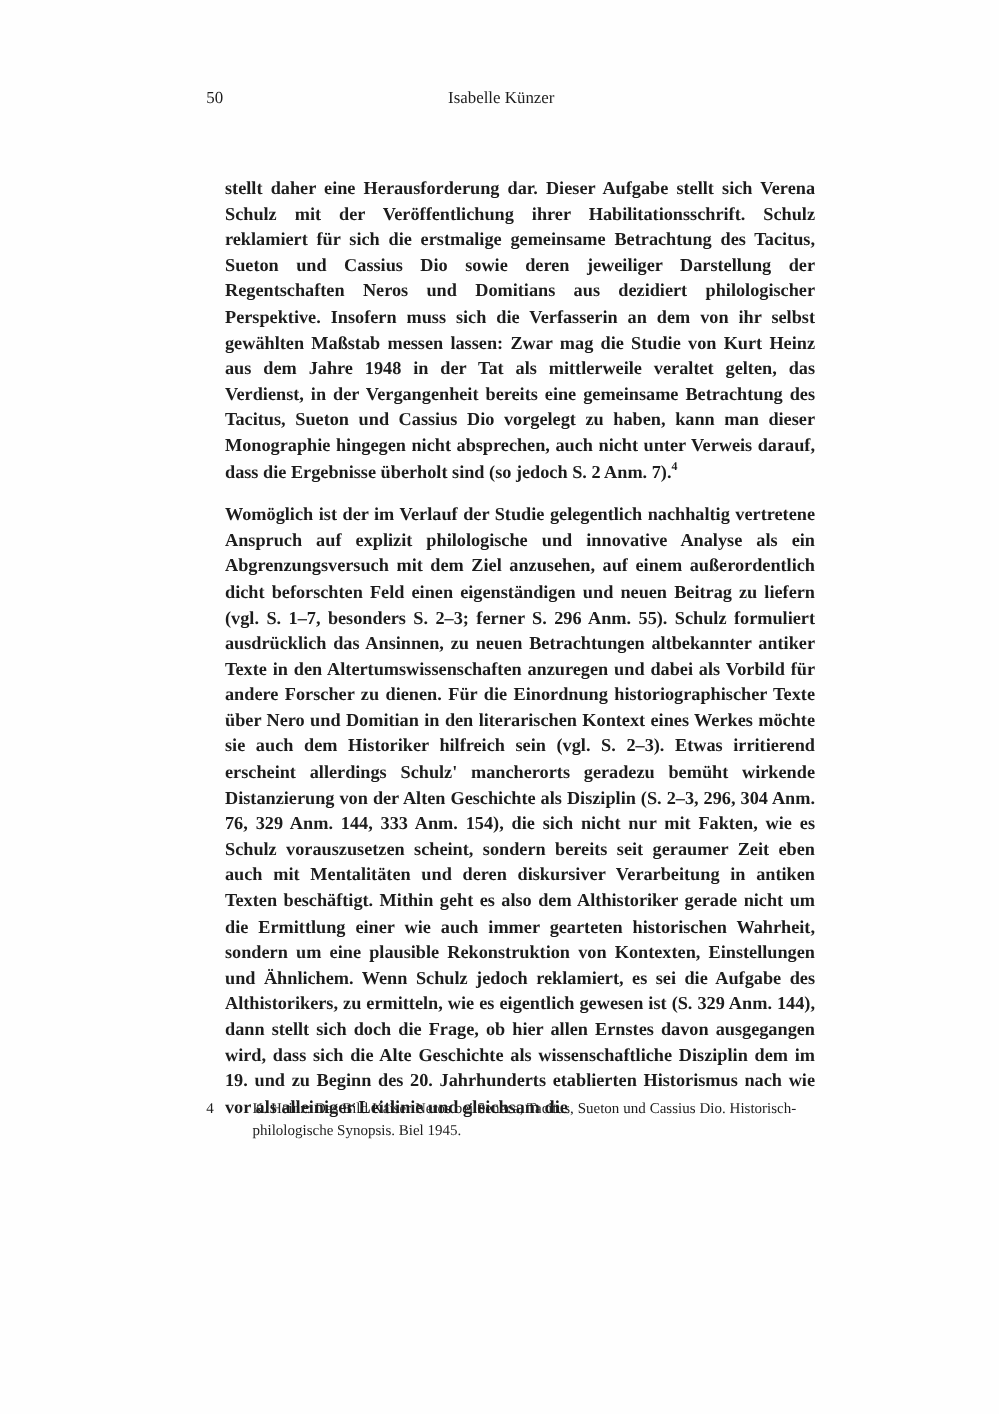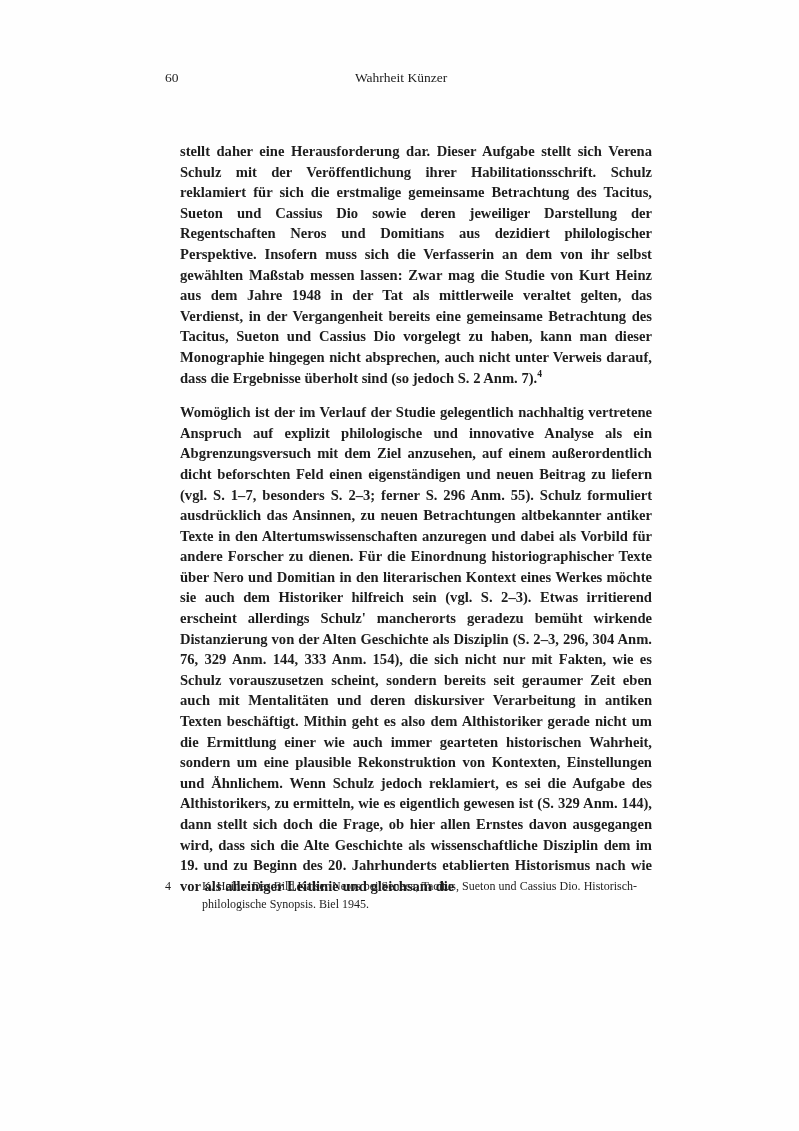--- a/index.html
+++ b/index.html
@@ -59,22 +59,22 @@
     .footnote { display: flex; }
     .fn-marker { flex: 0 0 37px; }
     .fn-text { flex: 1; text-align: justify; hyphens: auto; -webkit-hyphens: auto; }
   </style>
 </head>
 <body>
 
 <div class="page">
 
   <header class="running-head">
-    <span class="page-number">60</span>
-    <span class="header-title">Wahrheit Künzer</span>
+    <span class="page-number">50</span>
+    <span class="header-title">Isabelle Künzer</span>
   </header>
 
   <main class="body-text">
     <p class="para"><span>stellt daher eine Herausforderung dar. Dieser Aufgabe stellt sich Verena Schulz mit der Veröffentlichung ihrer Habilitationsschrift. Schulz reklamiert für sich die erstmalige gemeinsame Betrachtung des Tacitus, Sueton und Cassius Dio sowie deren jeweiliger Darstellung der Regentschaften Neros und Domitians aus dezidiert philologischer Perspektive. Insofern muss sich die Verfasserin an dem von ihr selbst gewählten Maßstab messen lassen: Zwar mag die Studie von Kurt Heinz aus dem Jahre 1948 in der Tat als mittlerweile veraltet gelten, das Verdienst, in der Vergangenheit bereits eine gemeinsame Betrachtung des Tacitus, Sueton und Cassius Dio vorgelegt zu haben, kann man dieser Monographie hingegen nicht absprechen, auch nicht unter Verweis darauf, dass die Ergebnisse überholt sind (so jedoch S. 2 Anm. 7).</span><sup class="fn-ref">4</sup></p>
     <p class="para"><span>Womöglich ist der im Verlauf der Studie gelegentlich nachhaltig vertretene Anspruch auf explizit philologische und innovative Analyse als ein Abgrenzungsversuch mit dem Ziel anzusehen, auf einem außerordentlich dicht beforschten Feld einen eigenständigen und neuen Beitrag zu liefern (vgl. S. 1–7, besonders S. 2–3; ferner S. 296 Anm. 55). Schulz formuliert ausdrücklich das Ansinnen, zu neuen Betrachtungen altbekannter antiker Texte in den Altertumswissenschaften anzuregen und dabei als Vorbild für andere Forscher zu dienen. Für die Einordnung historiographischer Texte über Nero und Domitian in den literarischen Kontext eines Werkes möchte sie auch dem Historiker hilfreich sein (vgl. S. 2–3). Etwas irritierend erscheint allerdings Schulz' mancherorts geradezu bemüht wirkende Distanzierung von der Alten Geschichte als Disziplin (S. 2–3, 296, 304 Anm. 76, 329 Anm. 144, 333 Anm. 154), die sich nicht nur mit Fakten, wie es Schulz vorauszusetzen scheint, sondern bereits seit geraumer Zeit eben auch mit Mentalitäten und deren diskursiver Verarbeitung in antiken Texten beschäftigt. Mithin geht es also dem Althistoriker gerade nicht um die Ermittlung einer wie auch immer gearteten historischen Wahrheit, sondern um eine plausible Rekonstruktion von Kontexten, Einstellungen und Ähnlichem. Wenn Schulz jedoch reklamiert, es sei die Aufgabe des Althistorikers, zu ermitteln, wie es eigentlich gewesen ist (S. 329 Anm. 144), dann stellt sich doch die Frage, ob hier allen Ernstes davon ausgegangen wird, dass sich die Alte Geschichte als wissenschaftliche Disziplin dem im 19. und zu Beginn des 20. Jahrhunderts etablierten Historismus nach wie vor als alleiniger Leitlinie und gleichsam die</span></p>
   </main>
 
   <section class="footnotes">
     <div class="footnote">
       <span class="fn-marker">4</span>

